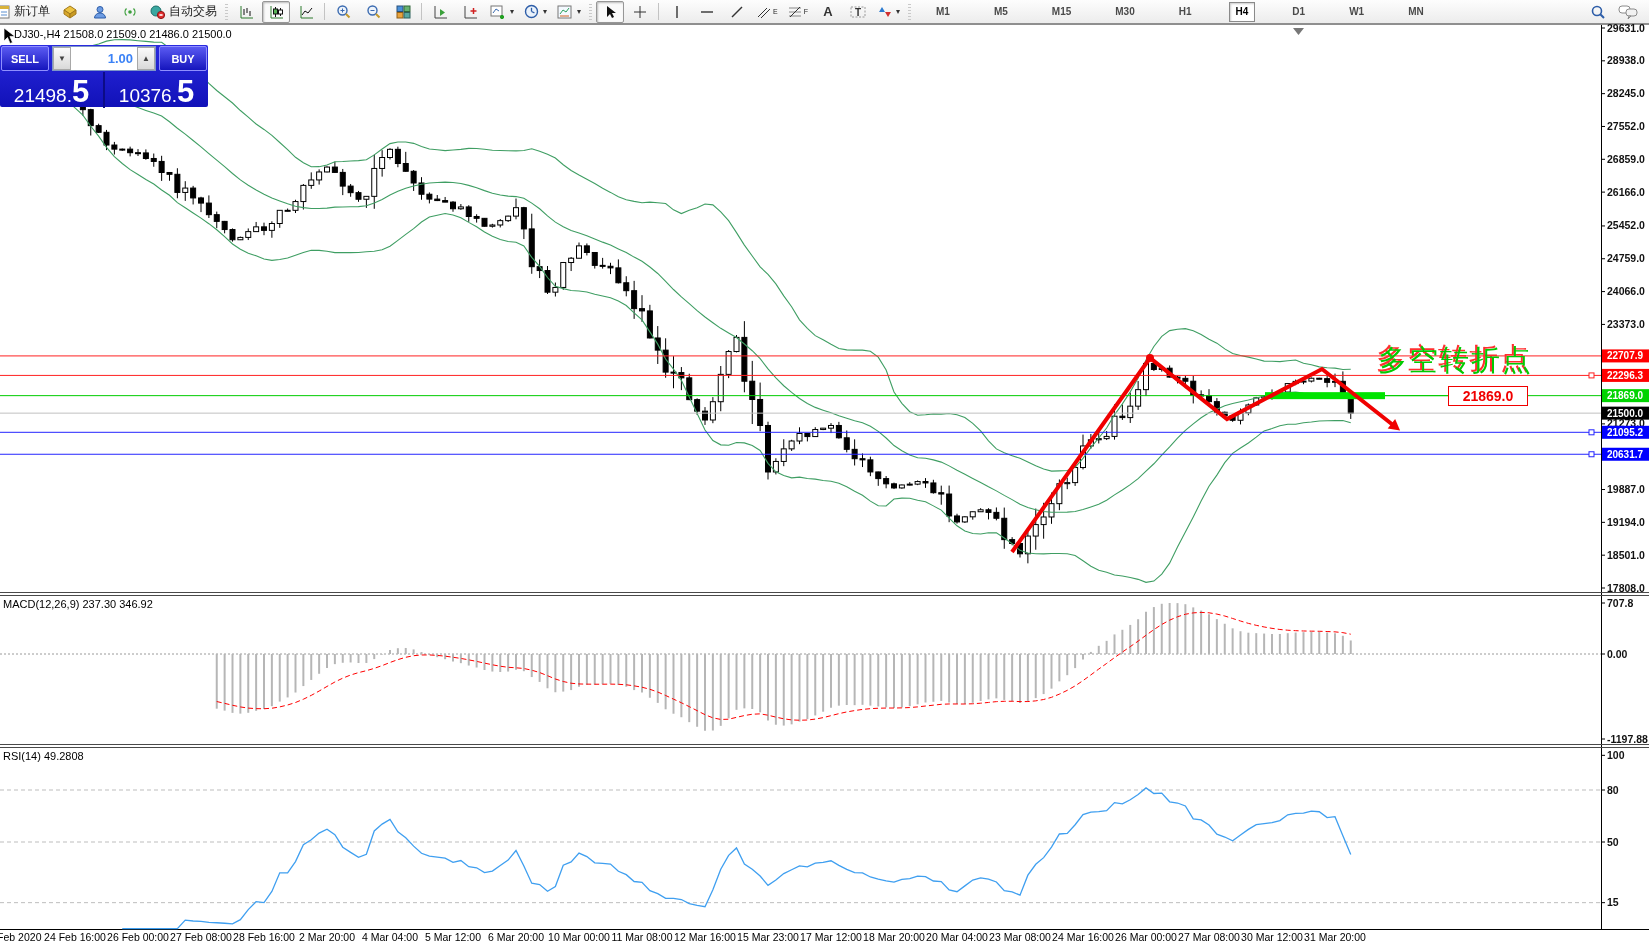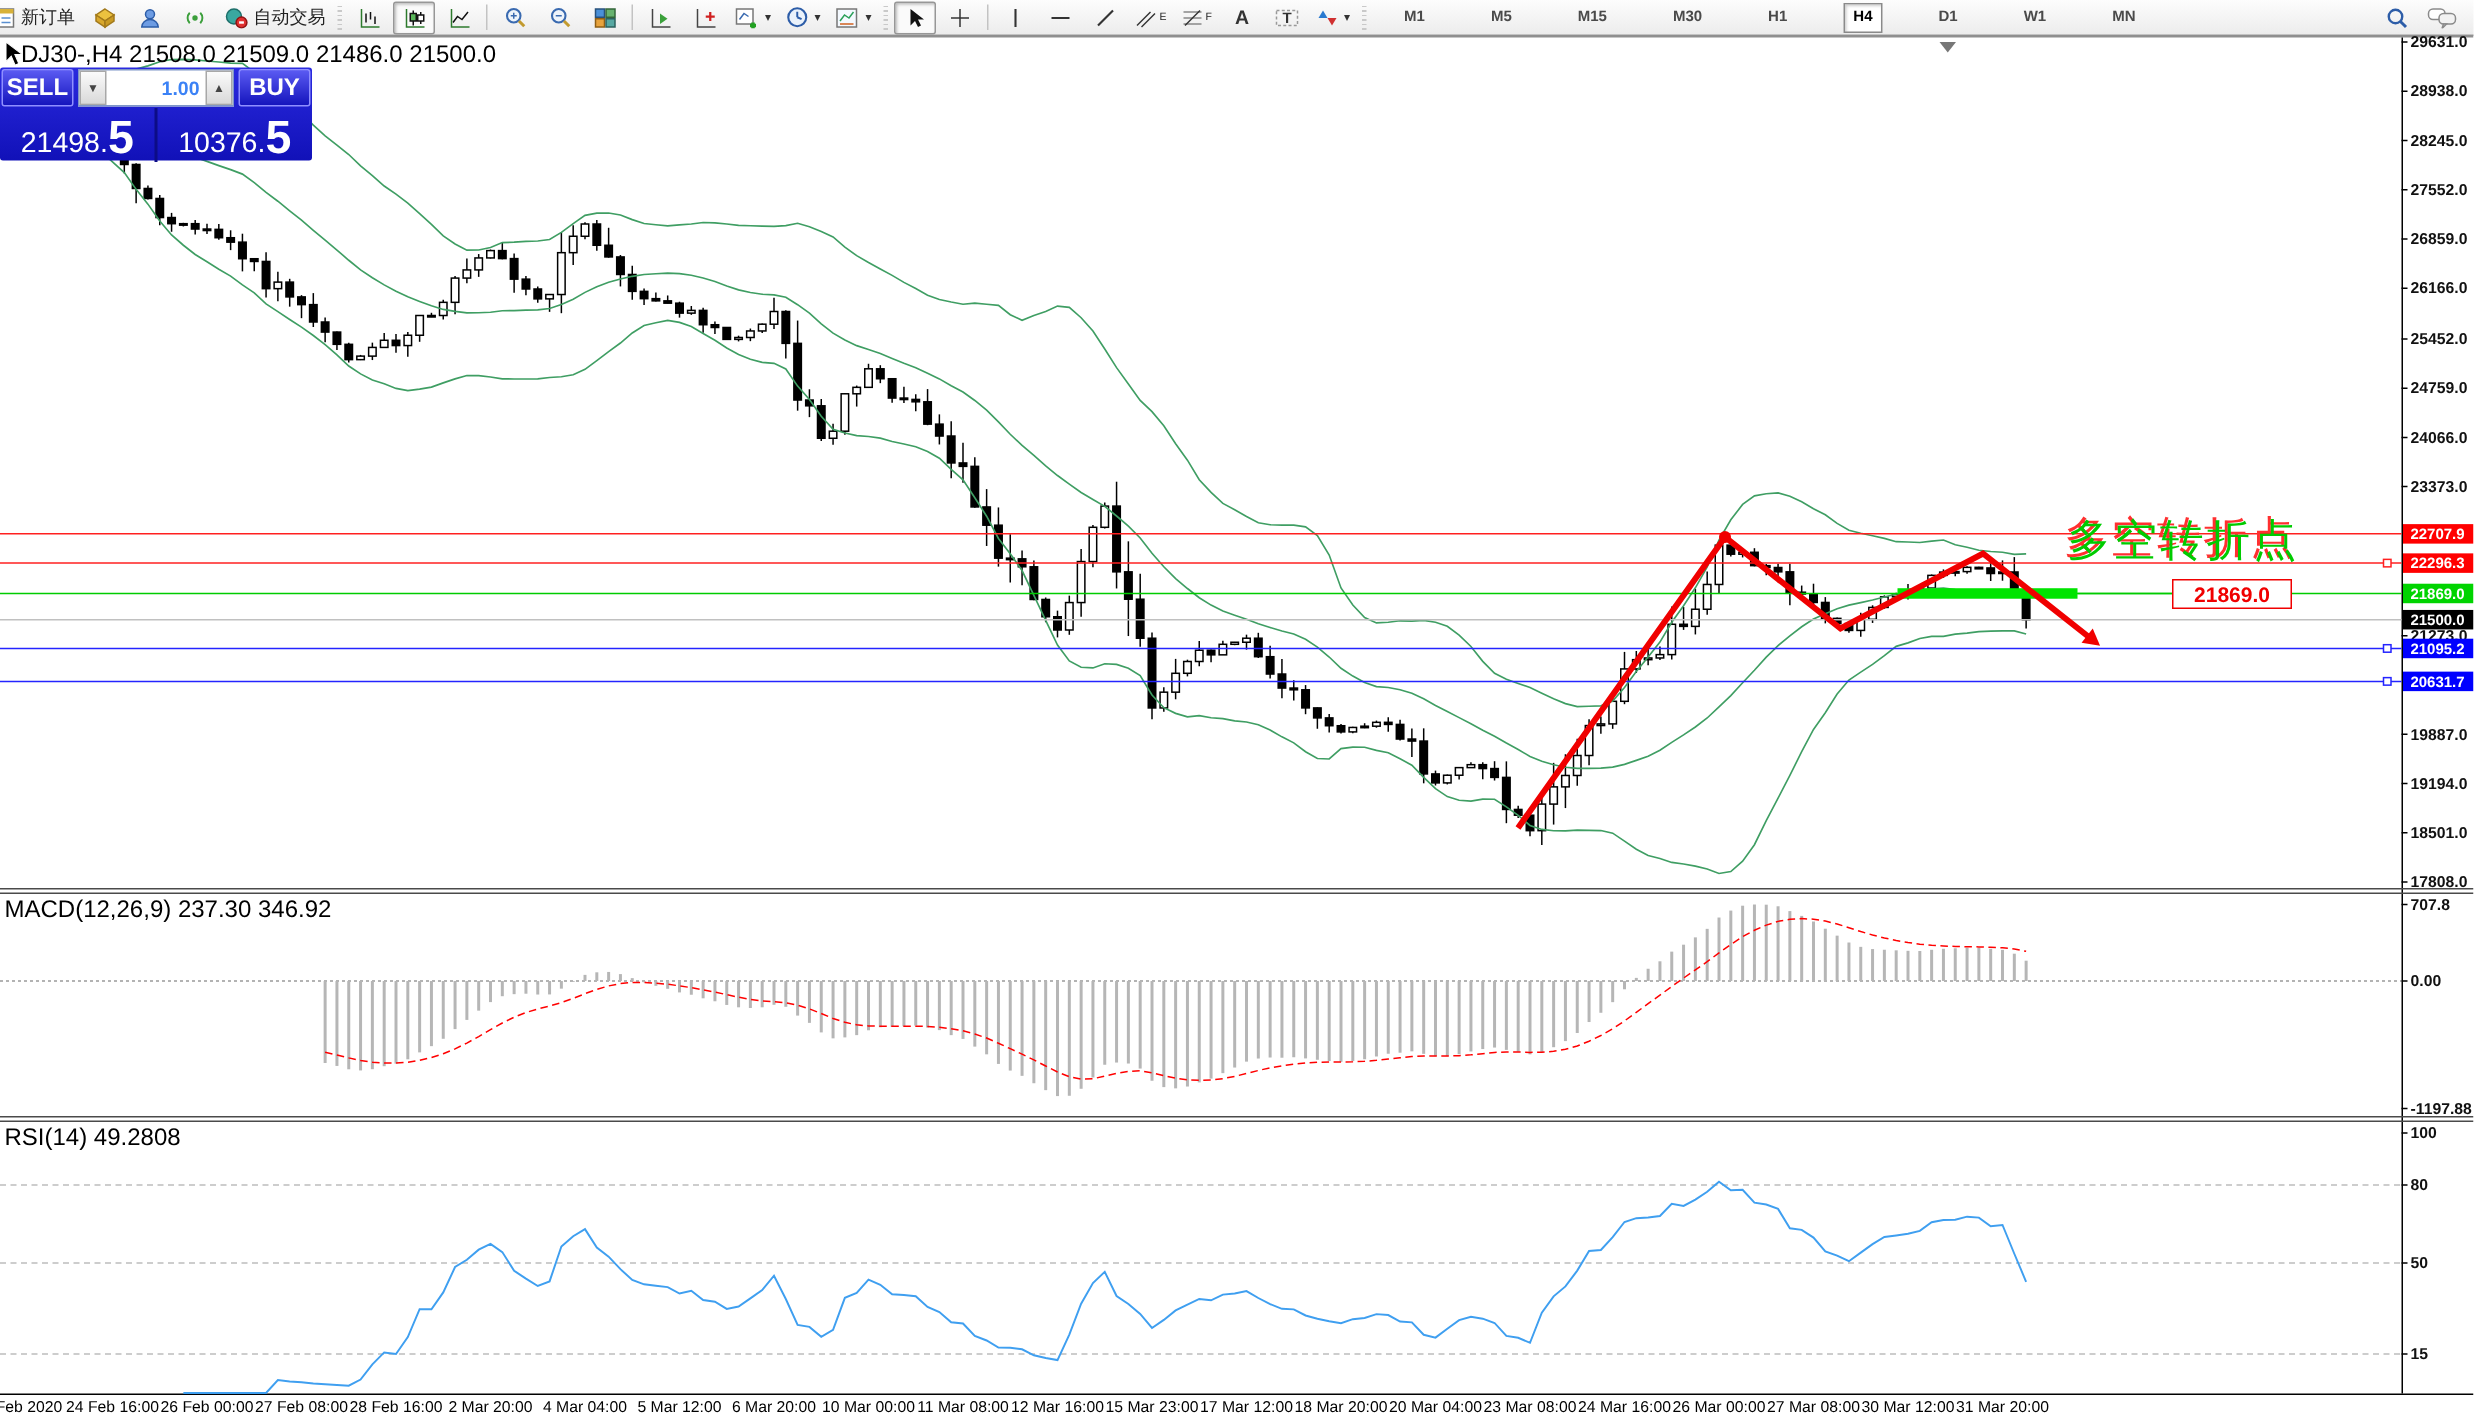--- a/index.html
+++ b/index.html
@@ -26,36 +26,36 @@
     display:inline-flex;align-items:center;border:1px solid transparent}
   .tf-btn.active{background:#fff;border:1px solid #8a8a8a;box-shadow:inset 1px 1px 2px rgba(0,0,0,.2);color:#000}
   .caret{font-size:8px;color:#333;margin-left:1px}
   .clip{margin-left:-7px}
   .tb-right{margin-left:auto;display:flex;align-items:center;margin-right:6px}
 
   
   #panel{position:absolute;left:0;top:45px;width:208px;height:62px;z-index:6;
     background:linear-gradient(#2a2adf,#1111b8);border-radius:2px}
   .p-row1{display:flex;height:25px;align-items:stretch;padding:1px}
-  .sell-btn,.buy-btn{width:46px;background:linear-gradient(#5a5af2,#1515bd);color:#fff;font-size:16px;
+  .sell-btn,.buy-btn{width:46px;background:linear-gradient(#5a5af2,#1515bd);color:#fff;font-size:11px;
     font-weight:700;display:flex;align-items:center;justify-content:center;
     border:1px solid #8f8fff;border-radius:2px}
   .vol{flex:1;display:flex;background:#fff;border:1px solid #7e96c8;margin:0 3px}
   .vol-btn{width:16px;background:linear-gradient(#fbfbfb,#d9d9d9);border:1px solid #a8a8a8;
     color:#444;font-size:8px;display:flex;align-items:center;justify-content:center}
   .vol-val{flex:1;display:flex;align-items:center;justify-content:flex-end;padding-right:4px;
     font-size:13px;font-weight:700;color:#3b82f6}
   .p-row2{display:flex;height:36px}
   .price-cell{flex:1;color:#fff;display:flex;align-items:flex-end;justify-content:center;padding-bottom:3px}
   .price-cell.sell{border-right:2px solid #0c0c86}
   .pm{font-size:19px;font-weight:400;line-height:1}
   .pb{font-size:31px;font-weight:700;line-height:.8}
 
   
-  .ovl{position:absolute;z-index:5;color:#000;font-size:16px}
+  .ovl{position:absolute;z-index:5;color:#000;font-size:11px}
   #chart-header{left:14px;top:28px}
   #macd-label{left:3px;top:598px}
   #rsi-label{left:3px;top:750px}
   #turning-text{left:1378px;top:341px;font-size:29px;font-weight:400;color:#00cb00;
     letter-spacing:2px;text-shadow:-2px -2px 0 #ff3030;z-index:4}
   #price-box{left:1448px;top:386px;width:78px;height:18px;border:1px solid #f00000;color:#f00000;
     background:#fff;font-size:14px;font-weight:700;text-align:center;line-height:18px;z-index:4}
   .icn{display:inline-block}
   .sub{font-size:7px;vertical-align:sub;margin-left:-1px}
   .glyph{font-size:13px;color:#333;line-height:1}

